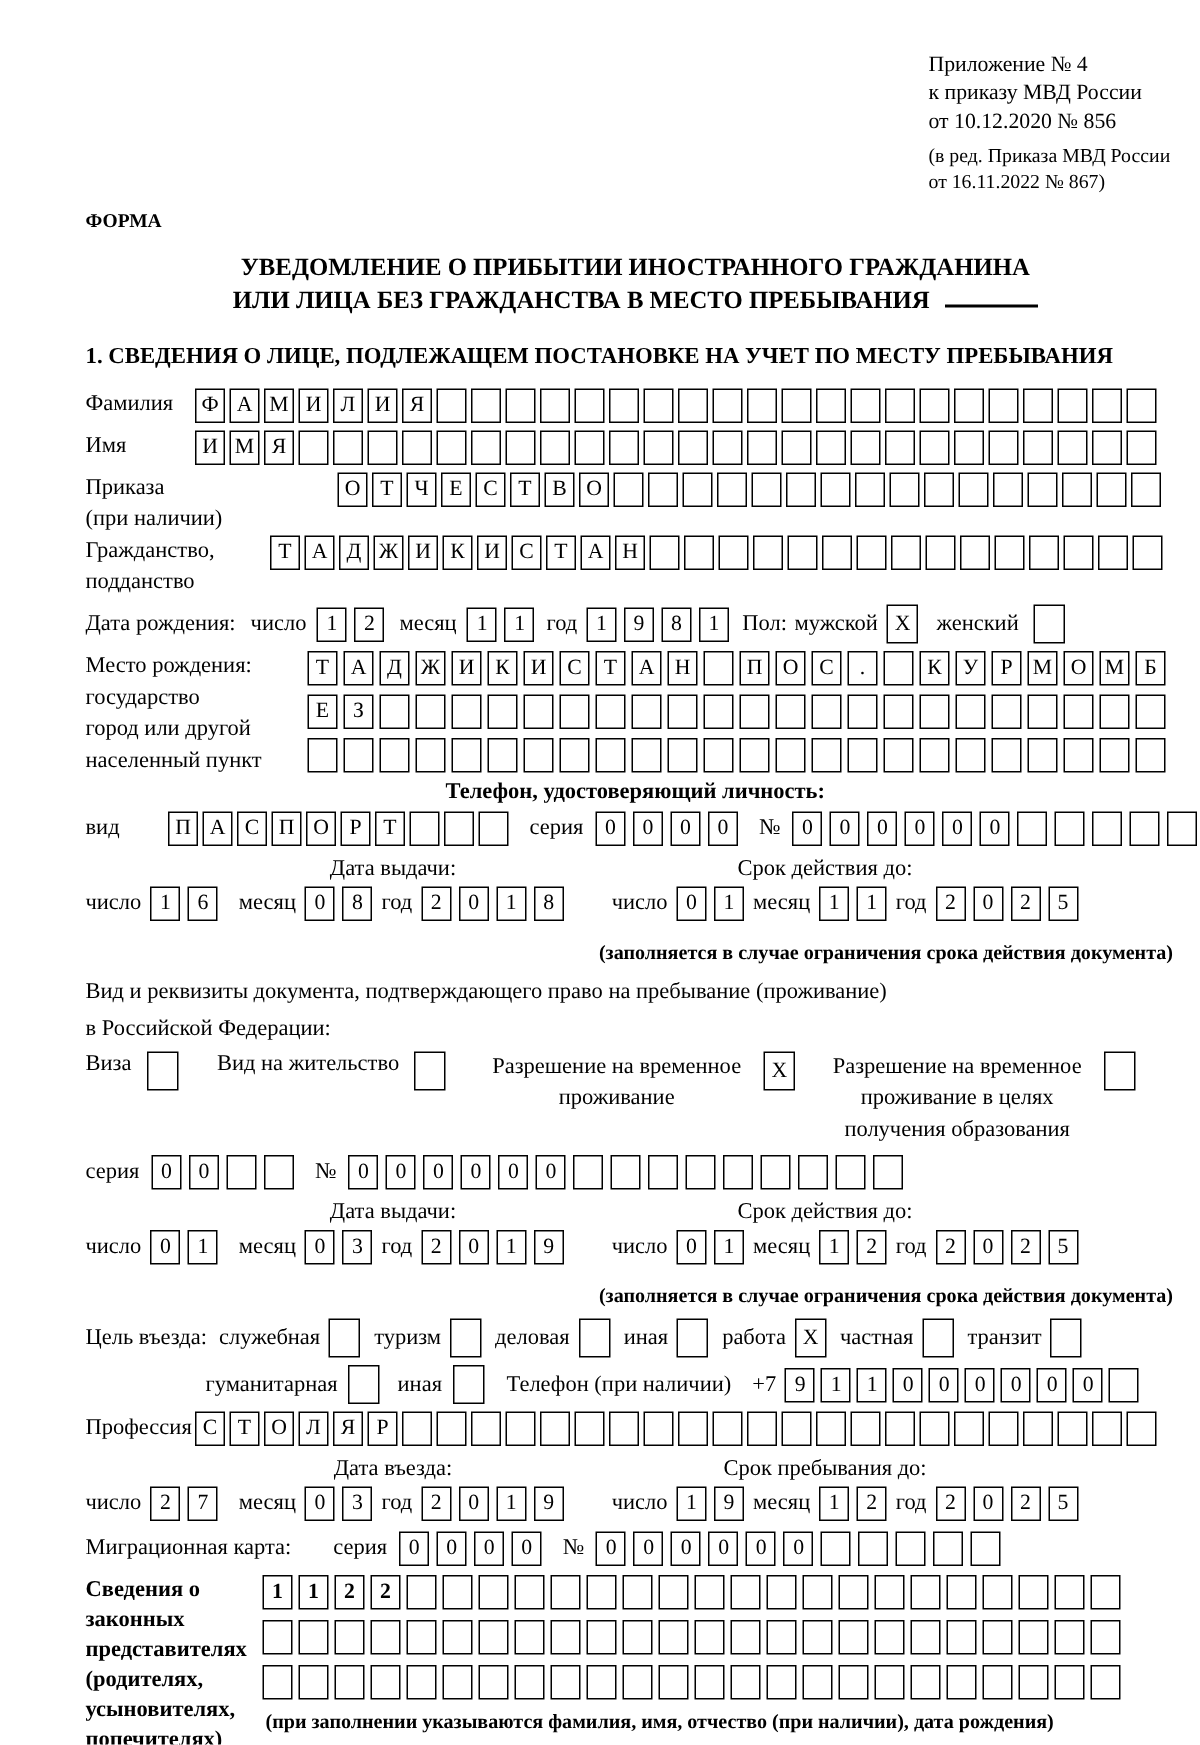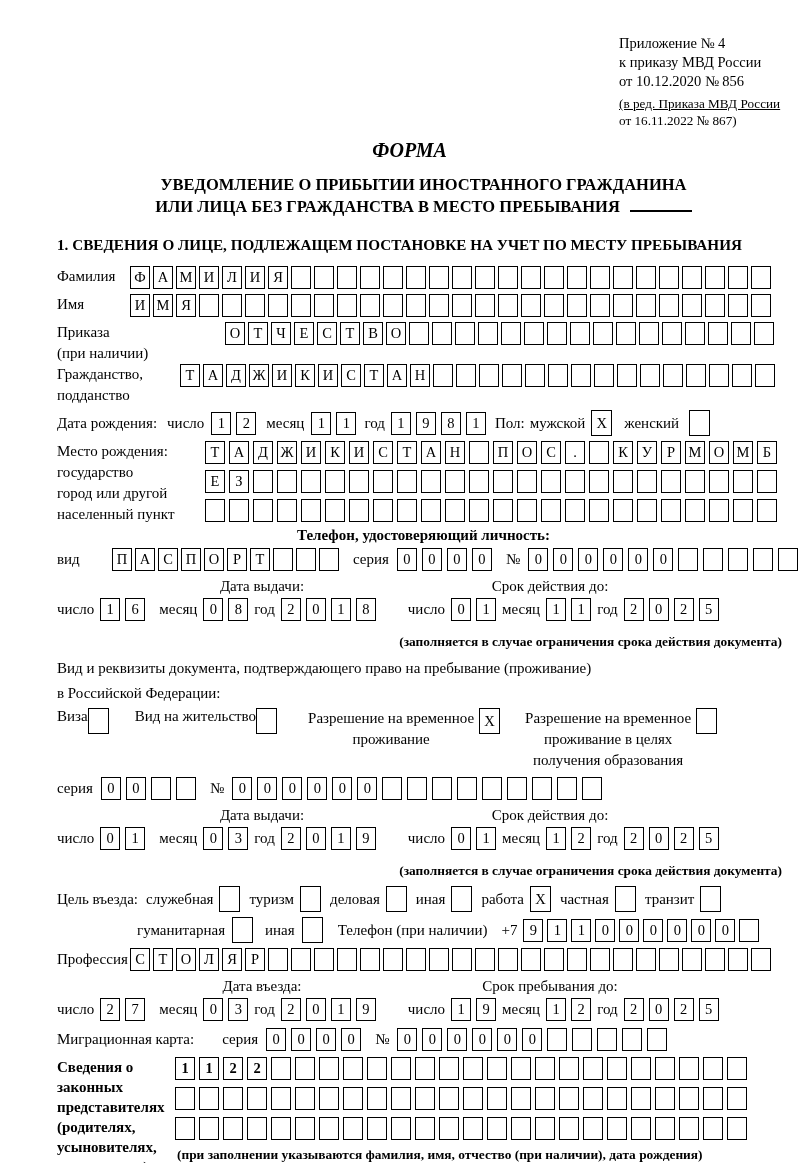--- a/index.html
+++ b/index.html
@@ -2,22 +2,22 @@
 <html><head>
 <meta charset="utf-8">
 <style>
   html,body{margin:0;padding:0;background:#fff;}
   body{width:800px;height:1163px;overflow:hidden;color:#000;
        font-family:"Liberation Serif","DejaVu Serif",serif;}
   .page{box-sizing:border-box;width:800px;height:1163px;padding:34px 10px 0 57px;font-size:15px;}
 
   .appendix{margin-left:562px;font-size:14.5px;line-height:19px;}
   .appendix .small{font-size:13.2px;line-height:17px;}
-  .appendix .gap{margin-top:4px;text-decoration:underline;}
-  .form-label{font-weight:bold;text-align:center;padding-right:28px;margin-top:10px;font-size:20px;font-style:italic;}
+  .appendix .gap{margin-top:4px;}
+  .form-label{font-weight:bold;text-align:left;padding-right:28px;margin-top:10px;font-size:13px;}
 
   .title{text-align:center;font-weight:bold;font-size:16.5px;line-height:22px;margin-top:12px;}
   .uline{display:inline-block;width:62px;border-bottom:2px solid #000;margin-left:10px;}
 
   .sec-head{font-weight:bold;font-size:15.2px;margin-top:18px;}
 
   .frow{display:flex;align-items:flex-start;margin-top:5px;}
   .frow.vc{align-items:center;}
   .flabel{flex:none;line-height:21px;}
   .w55{width:55px}.w73{width:73px}.w123{width:123px}.w148{width:148px}.w168{width:168px}
@@ -41,21 +41,21 @@
   .dhead .h2{width:300px;margin-left:-12px;text-align:center;}
   .drow{margin-top:2px;}
   .dg{display:inline-flex;align-items:center;gap:6px;}
   .dg.right{margin-left:32px;}
   .note{font-size:13.4px;line-height:17px;margin-top:12px;font-weight:bold;}
   .note.right{text-align:right;padding-right:8px;}
 
   .intro{margin-top:6px;line-height:25px;}
 
   .opts{display:flex;align-items:flex-start;margin-top:2px;}
-  .opt{display:flex;align-items:flex-start;}
+  .opt{display:flex;align-items:flex-start;gap:10px;}
   .opt + .opt{margin-left:26px;}
   .optw{display:inline-block;width:176px;text-align:center;line-height:21px;}
 
   .purp{align-items:center;}
   .purp .plbl{margin-left:9px;margin-right:6px;}
   .purp .plbl.first{margin-left:8px;}
   .purp2{align-items:center;padding-left:80px;}
   .purp2 .plbl{margin-right:7px;}
   .purp2 .plbl2{margin-left:12px;margin-right:7px;}
   .phlbl{margin-left:15px;}

